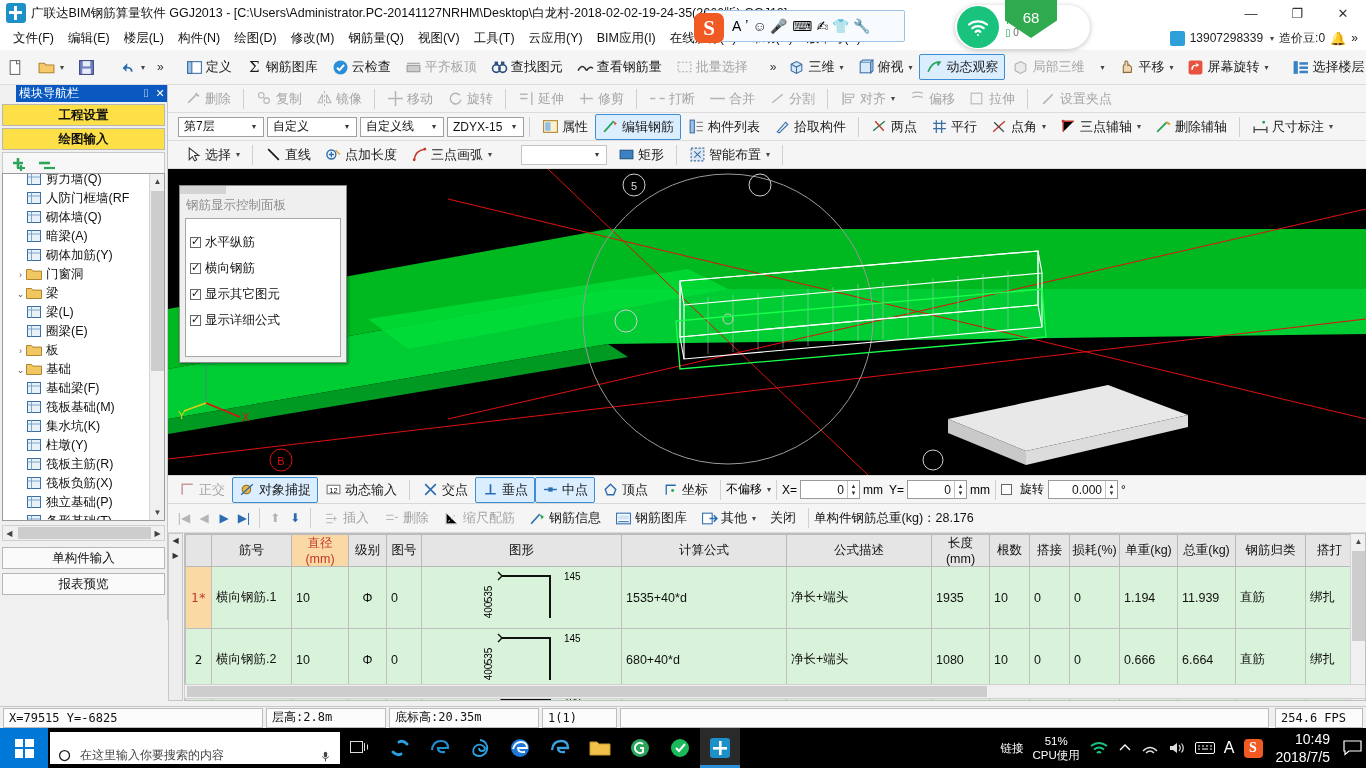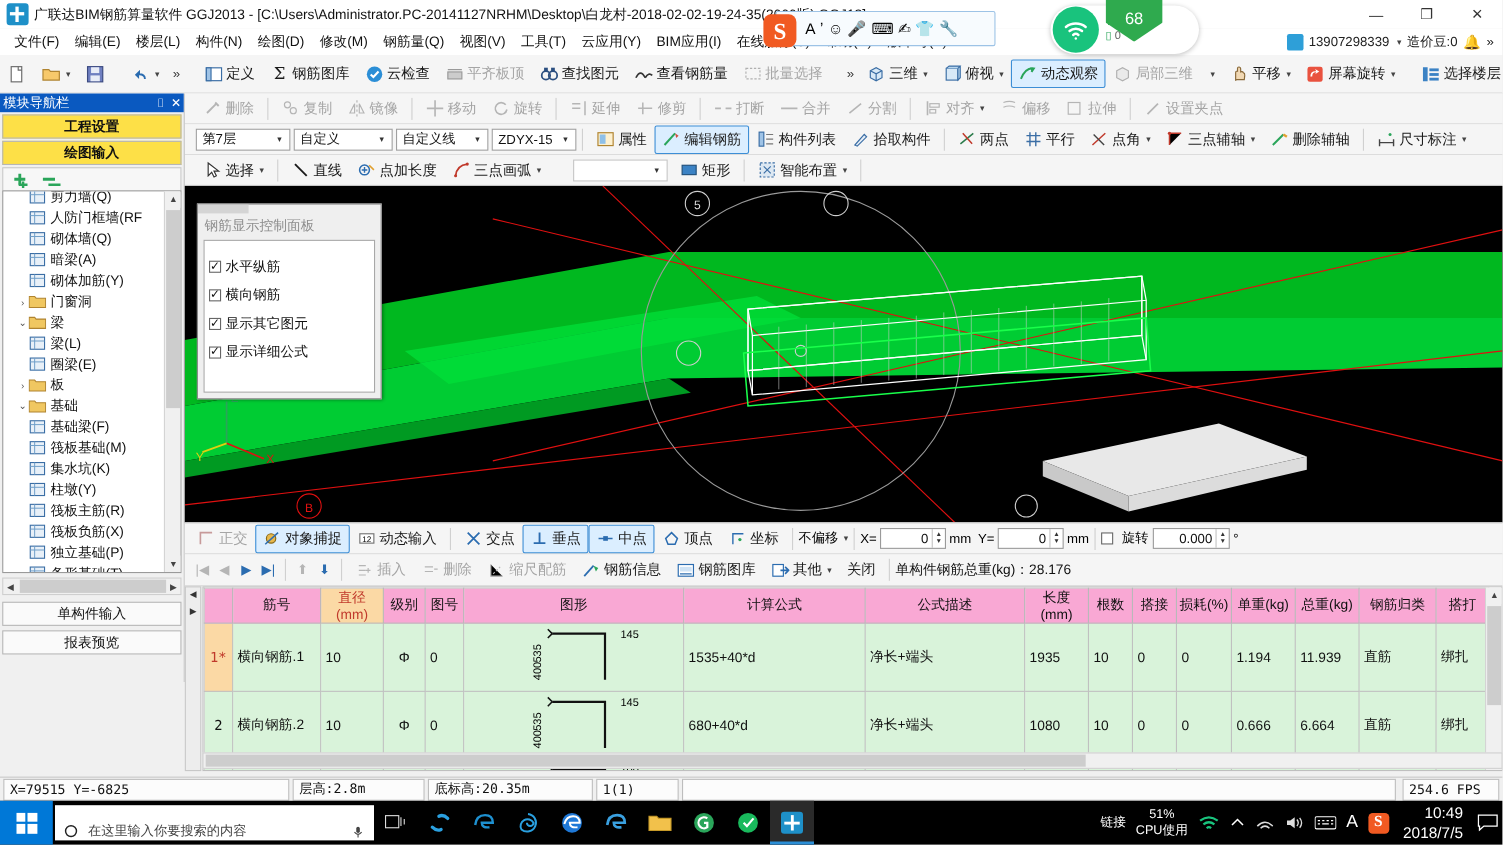--- a/index.html
+++ b/index.html
@@ -106,21 +106,21 @@
   .combo .cb-txt { flex:1; white-space:nowrap; }
   .combo .cb-arrow { width:14px; text-align:center; font-size:8px; color:#333; }
 
   
   .leftpanel {
     position:absolute; left:0; top:85px; width:168px; height:535px;
     background:#f0f0f0; border-right:1px solid #c5c5c5;
   }
   .lp-title {
     height:17px; background:#0a59c0; color:#fff; font-size:12px;
-    display:flex; align-items:center; padding-left:3px;
+    display:flex; align-items:center; padding-left:3px;margin-left:16px;
   }
   .lp-title .t { flex:1; }
   .lp-title .b { width:14px; text-align:center; font-size:11px; }
   .lp-tab {
     height:22px; margin:2px 2px 0 2px; border:1px solid #b6b6b6; background:#fde047;
     display:flex; align-items:center; justify-content:center; font-size:12.5px; color:#111;font-weight:bold;
   }
   .lp-toolrow {
     height:25px; margin:2px; border:1px solid #c9c9c9; background:#f7f7f7;
     display:flex; align-items:center; gap:7px; padding-left:7px;
@@ -188,21 +188,21 @@
           background:#f5f5f5; border-bottom:1px solid #d8d8d8; display:flex; align-items:center;
           padding-left:6px; }
   .navb { width:20px; text-align:center; font-size:12px; color:#2b6cb0; }
   .navb.dis { color:#b5b5b5; }
 
   
   .tablewrap { position:absolute; left:184px; top:533px; width:1182px; height:168px;
                background:#fff; overflow:hidden; border:1px solid #bfbfbf; }
   table.grid { border-collapse:collapse; table-layout:fixed; font-size:12.5px; }
   table.grid th {
-    background:#f9a8d4; border:1px solid #b9b9b9; font-weight:normal; color:#111;
+    background:#e5e5e5; border:1px solid #b9b9b9; font-weight:normal; color:#111;
     height:22px; padding:0 2px; font-size:12.5px;
   }
   table.grid th.hl { background:#fbd9a5; color:#c0392b; }
   table.grid td {
     background:#d9f3da; border:1px solid #c0c0c0; color:#111; height:62px;
     padding:0 4px; vertical-align:middle;
   }
   td.rownum { background:#f7f7f7; text-align:center; width:26px; font-family:"DejaVu Sans Mono", monospace; }
   td.rownum.cur { background:#fbd9a5; color:#c0392b; }
   td.diam { background:#aeded9; }

